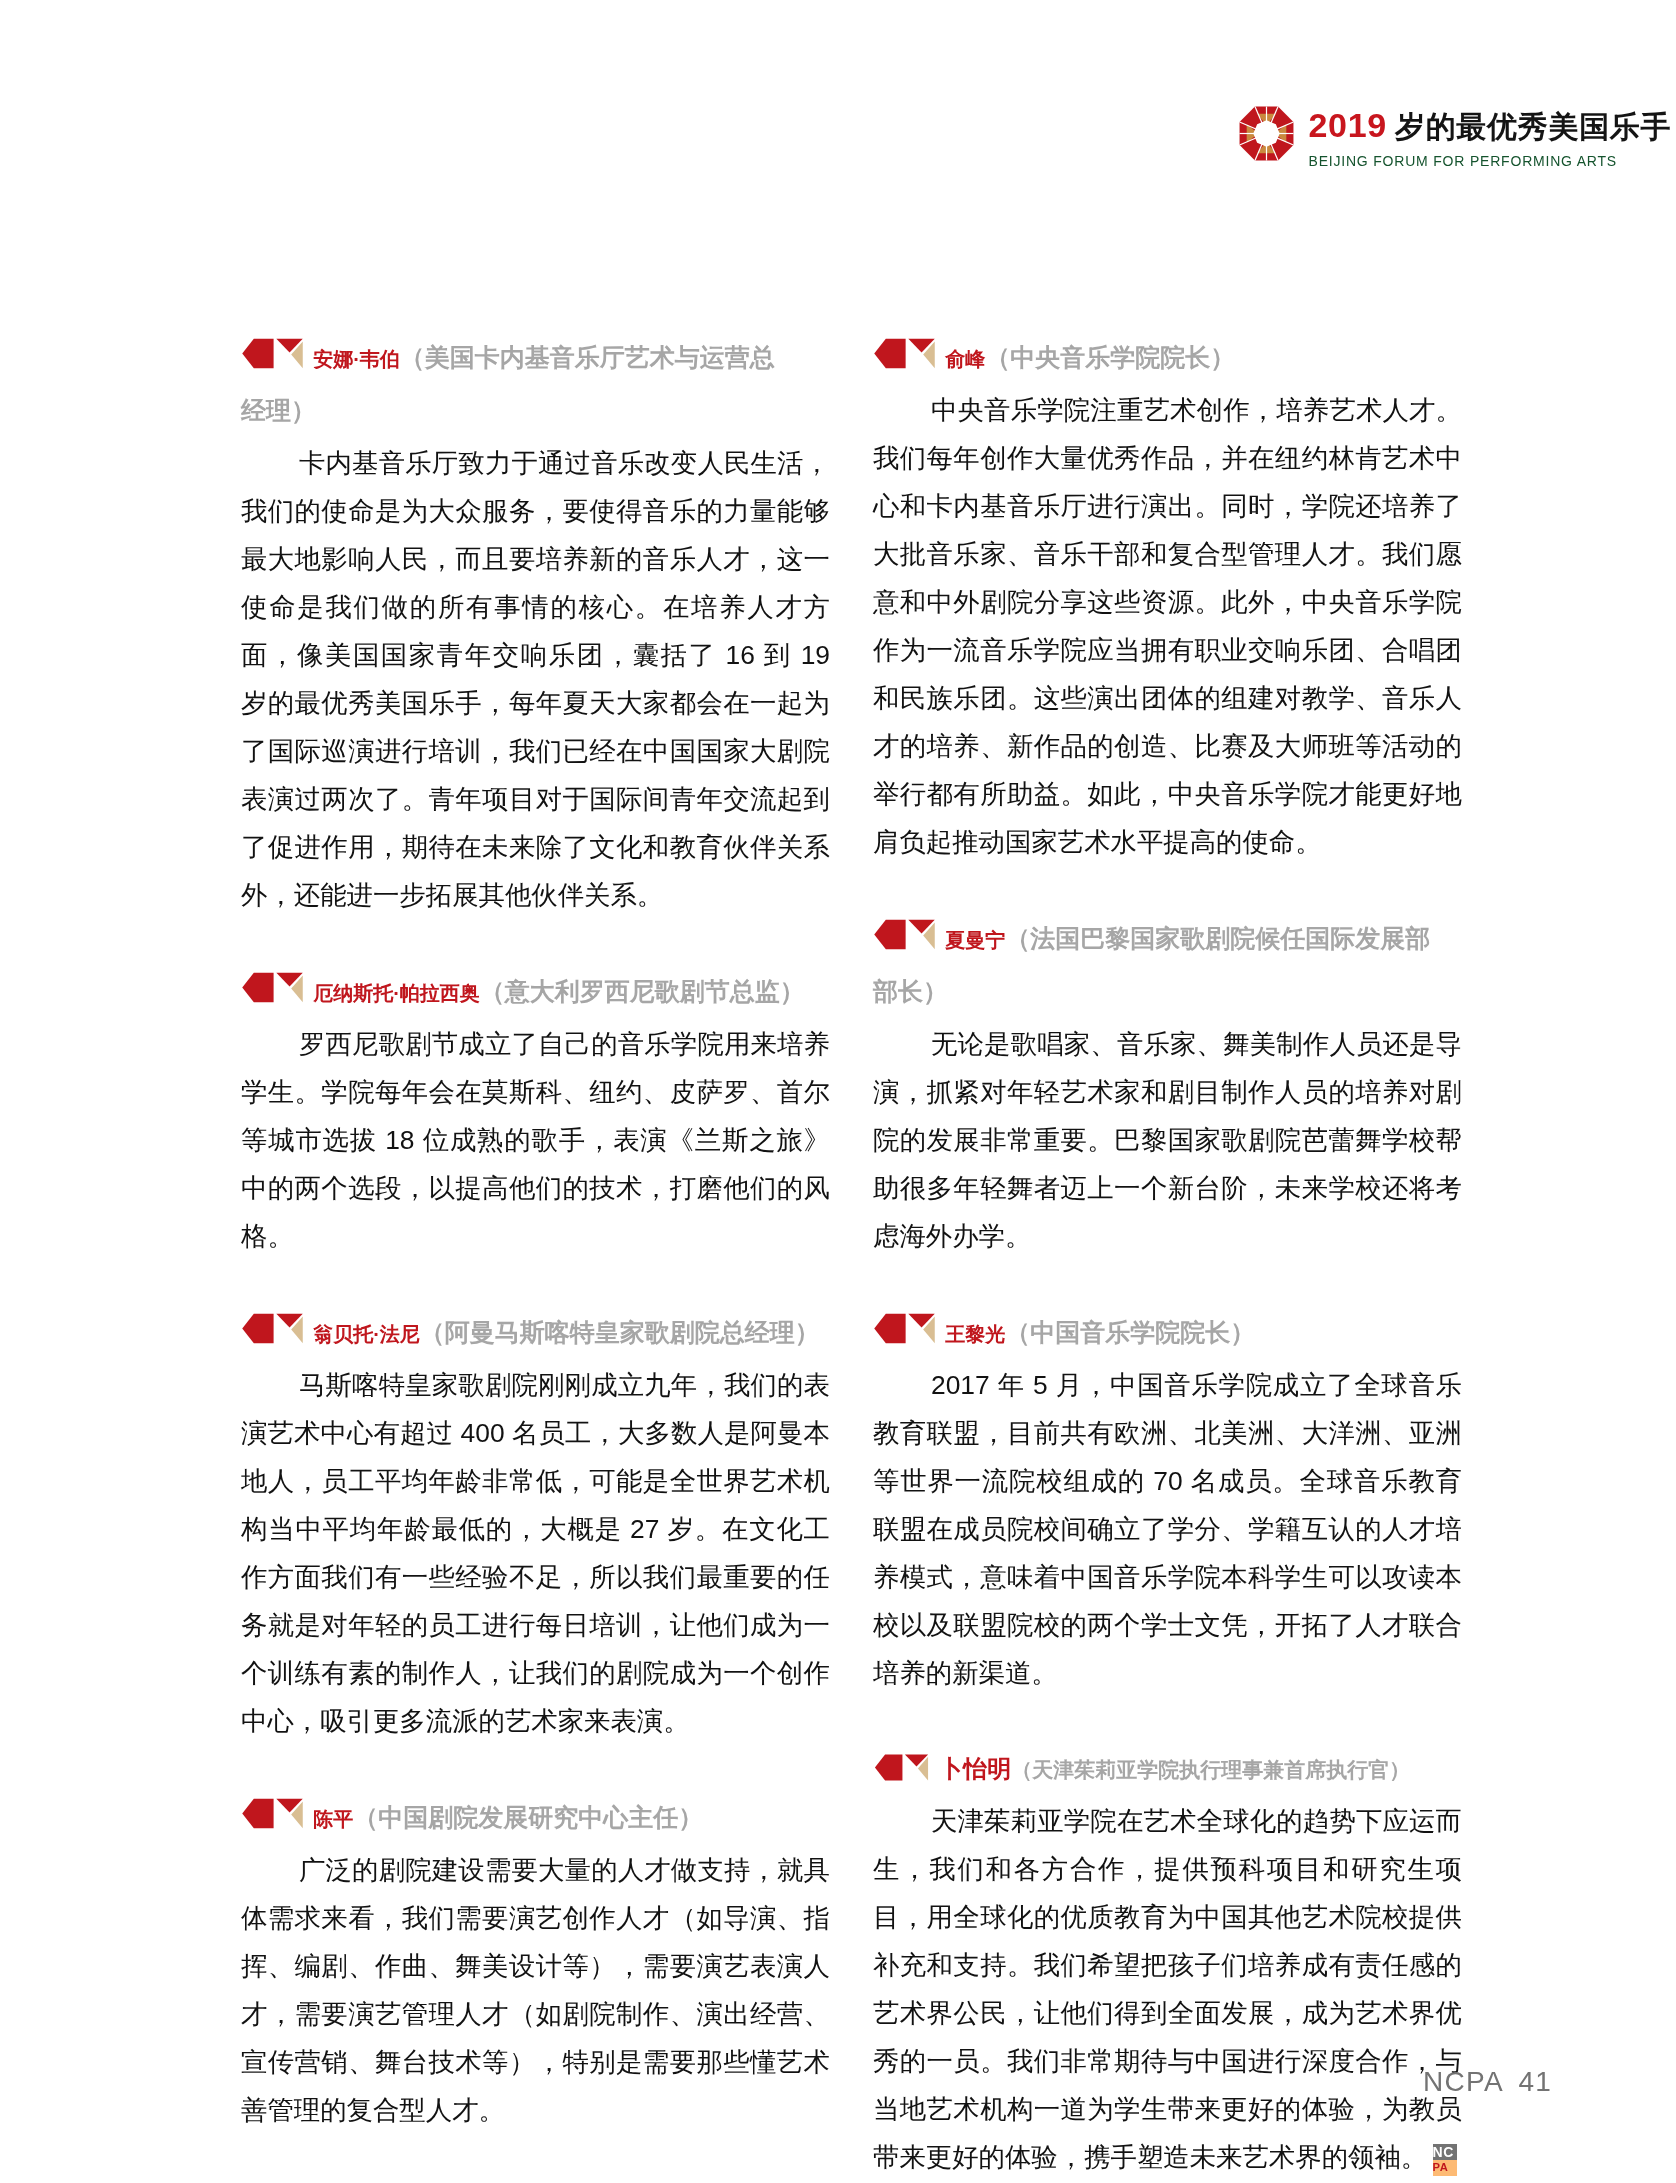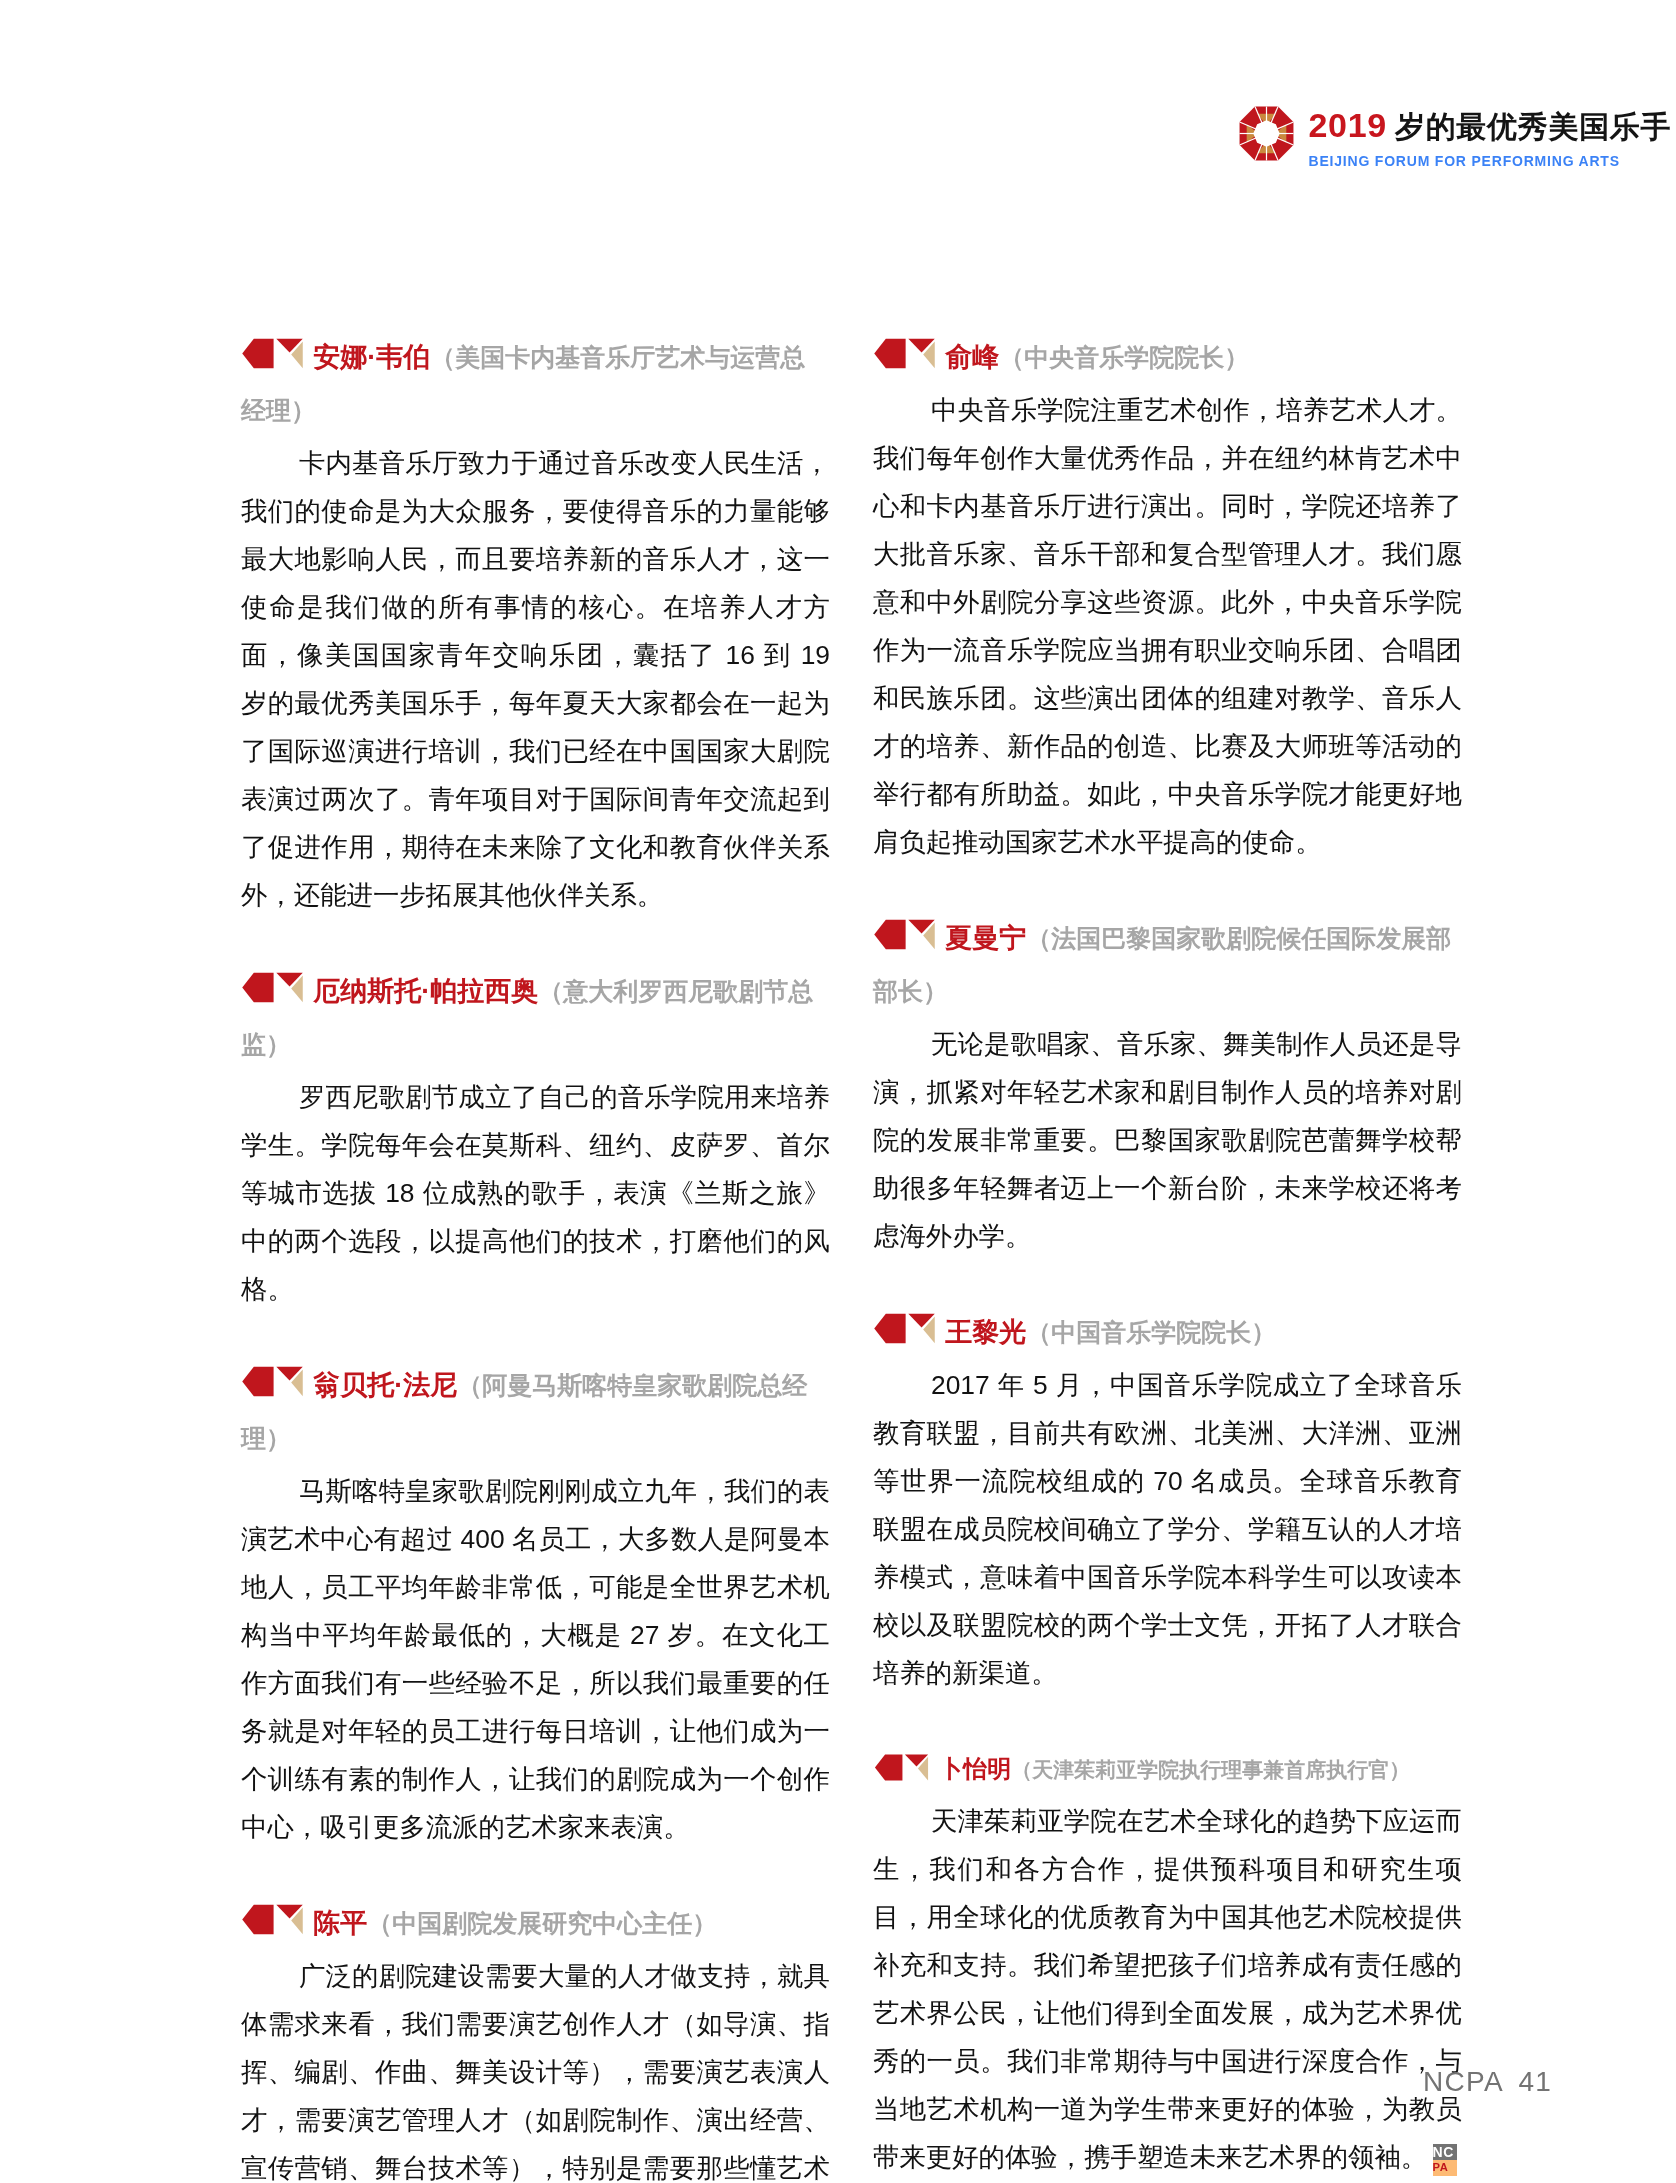--- a/index.html
+++ b/index.html
@@ -8,28 +8,28 @@
     font-family:"Liberation Sans","DejaVu Sans",sans-serif;
     -webkit-font-smoothing:antialiased;
   }
   
   .brand{position:absolute;left:1239px;top:106px;display:flex;align-items:flex-start;}
   .brand-octagon{width:55px;height:55px;flex:0 0 auto;}
   .brand-text{margin-left:14.5px;}
   .brand-line1{display:flex;align-items:baseline;white-space:nowrap;}
   .brand-year{font-size:34px;font-weight:bold;color:#C8161E;letter-spacing:0.7px;}
   .brand-zh{font-size:30px;font-weight:bold;color:#141414;margin-left:8px;letter-spacing:0.7px;}
-  .brand-en{font-size:14px;font-weight:bold;color:#3b82f6;letter-spacing:0.8px;margin-top:5.3px;white-space:nowrap;}
+  .brand-en{font-size:14px;font-weight:normal;color:#14532d;letter-spacing:0.8px;margin-top:5.3px;white-space:nowrap;}
   
   .col{position:absolute;top:333px;width:589px;}
   .col-left{left:241px;}
   .col-right{left:873px;}
   .section + .section{margin-top:48px;}
   .sec-header{font-weight:bold;line-height:48px;white-space:pre-wrap;}
-  .sec-name{color:#C0161D;font-size:27px;}
+  .sec-name{color:#C0161D;font-size:20px;}
   .sec-title{color:#A6A6A6;font-size:25px;}
   .section.compact .sec-name{font-size:24px;}
   .section.compact .sec-title{font-size:21px;}
   .hdr-icon{display:inline-block;width:63px;height:33px;margin-right:9.2px;vertical-align:-4px;}
   .section.compact .hdr-icon{width:57px;height:29px;vertical-align:-4.6px;}
   .hdr-icon svg{width:100%;height:100%;display:block;}
   .sec-body{
     margin:0;font-size:26.4px;line-height:48px;color:#121212;
     text-align:justify;text-align-last:left;text-indent:58px;
   }

